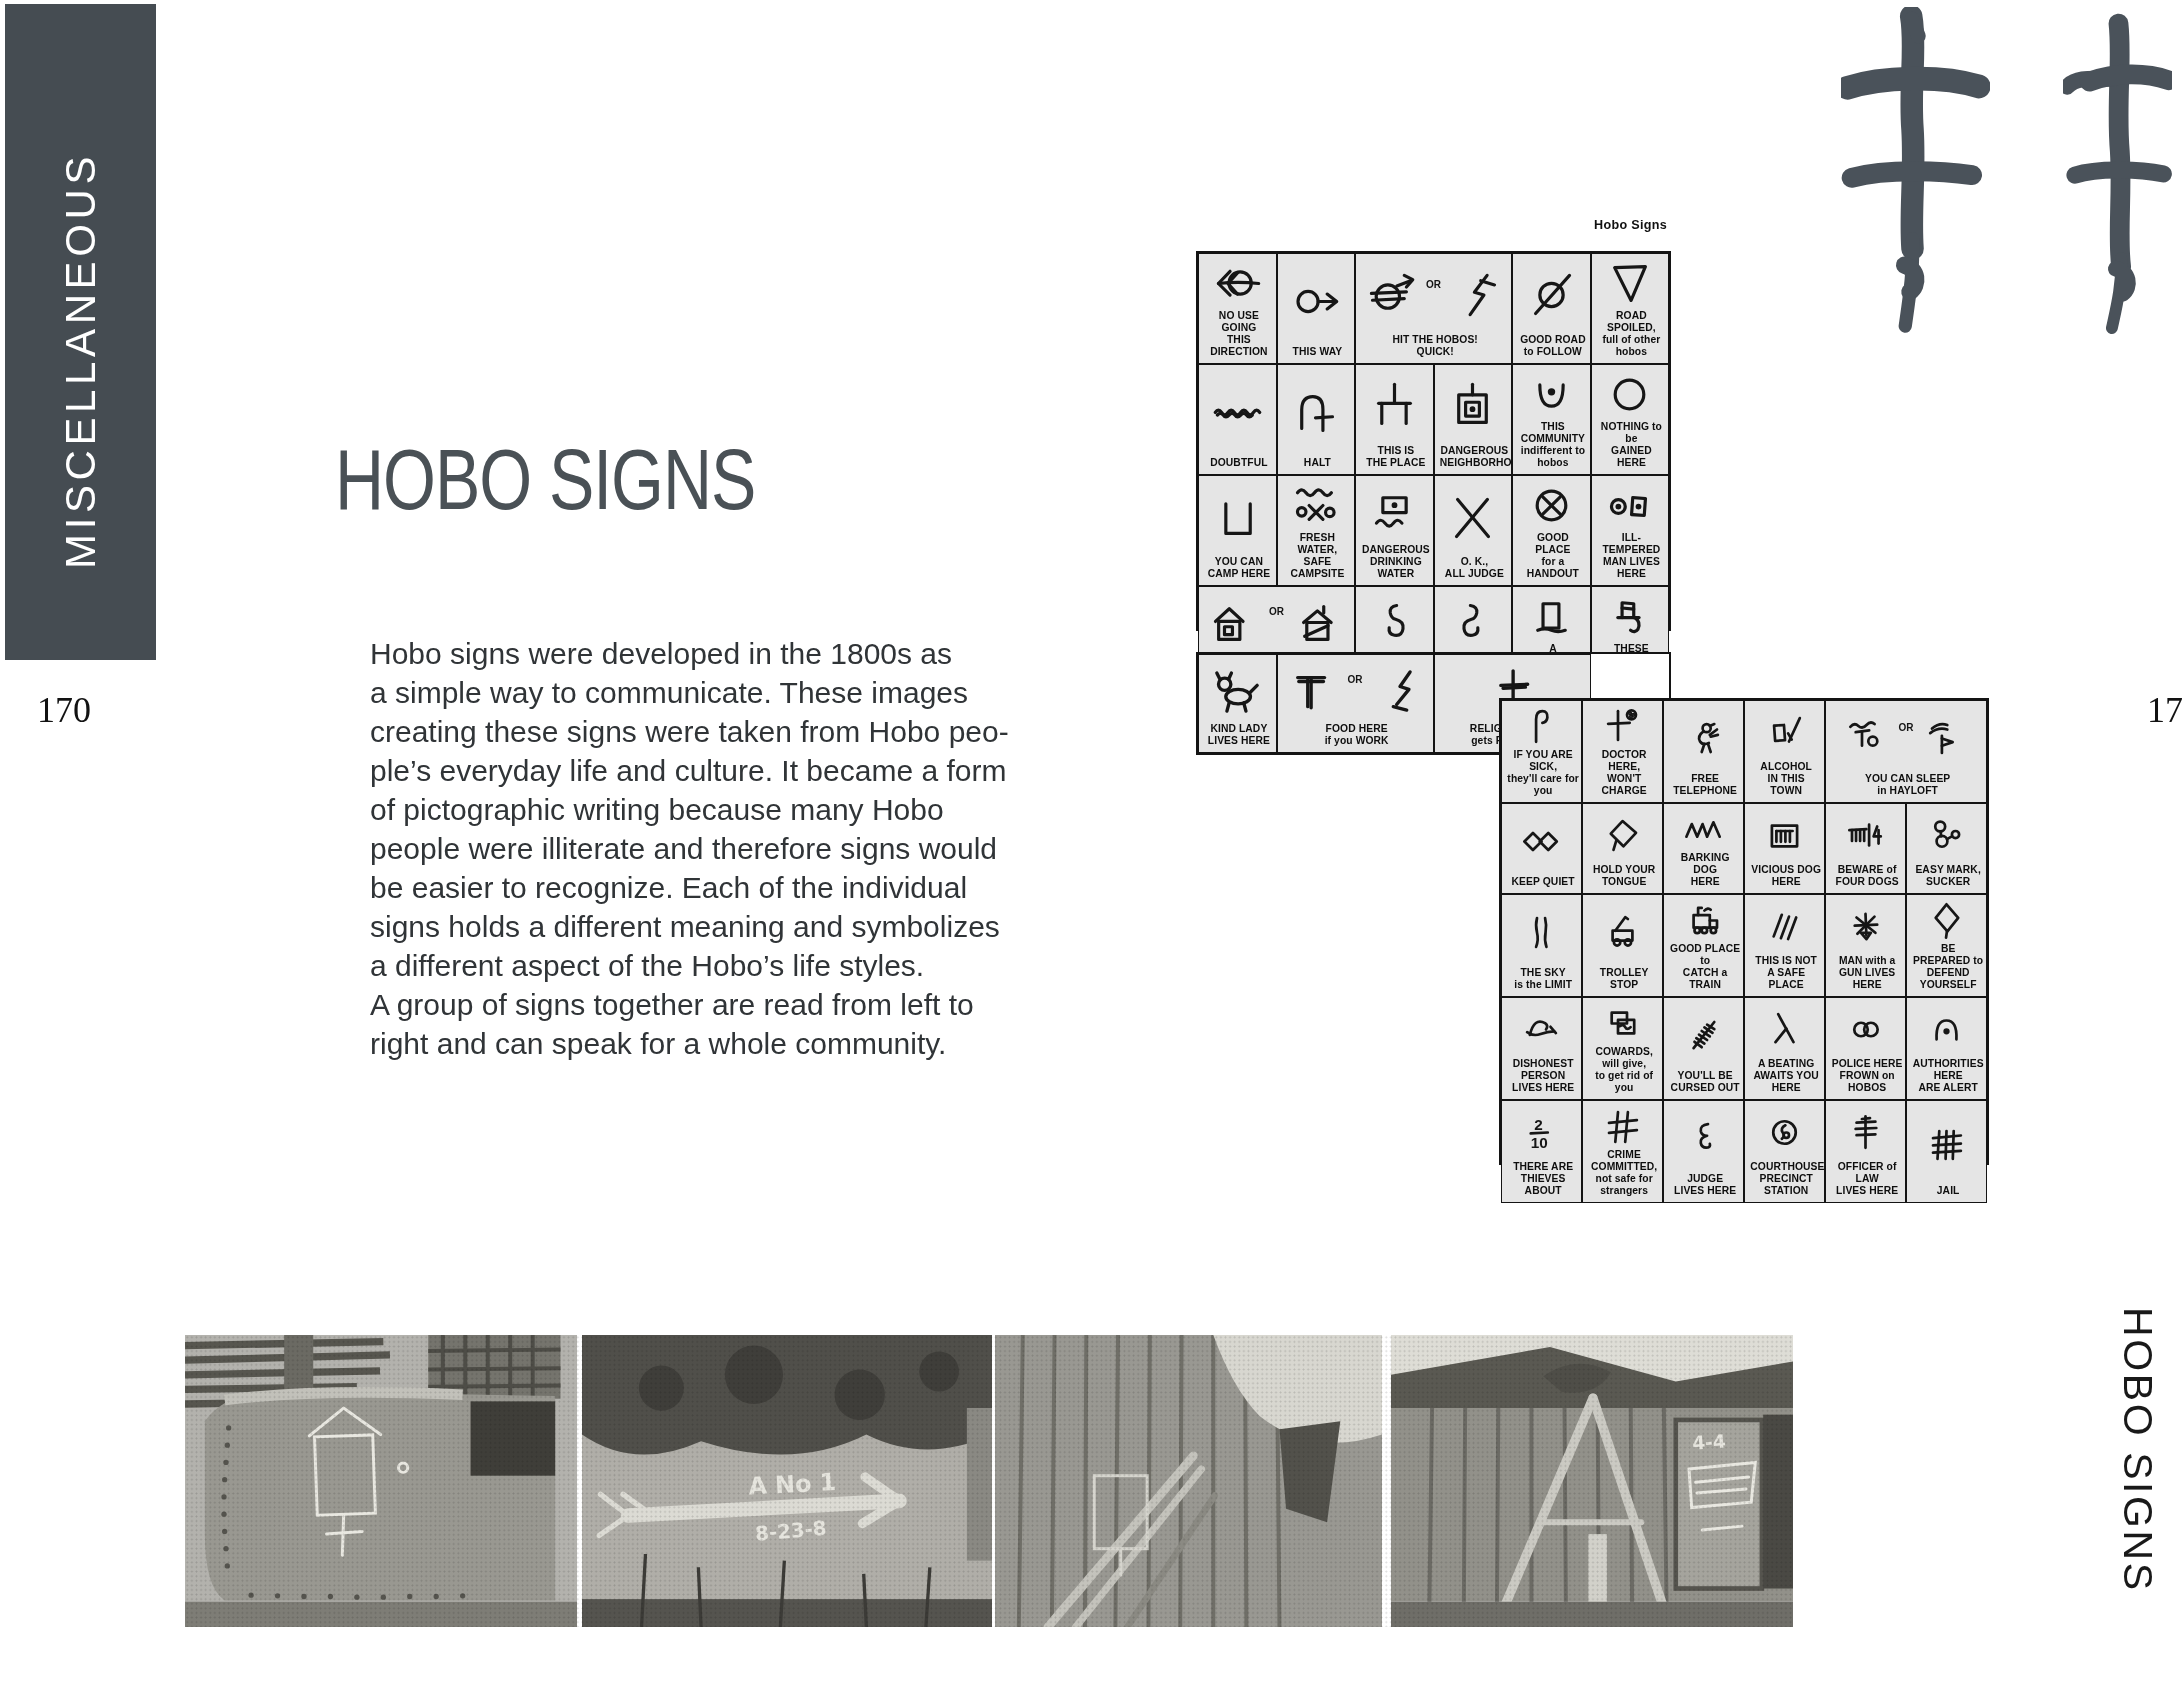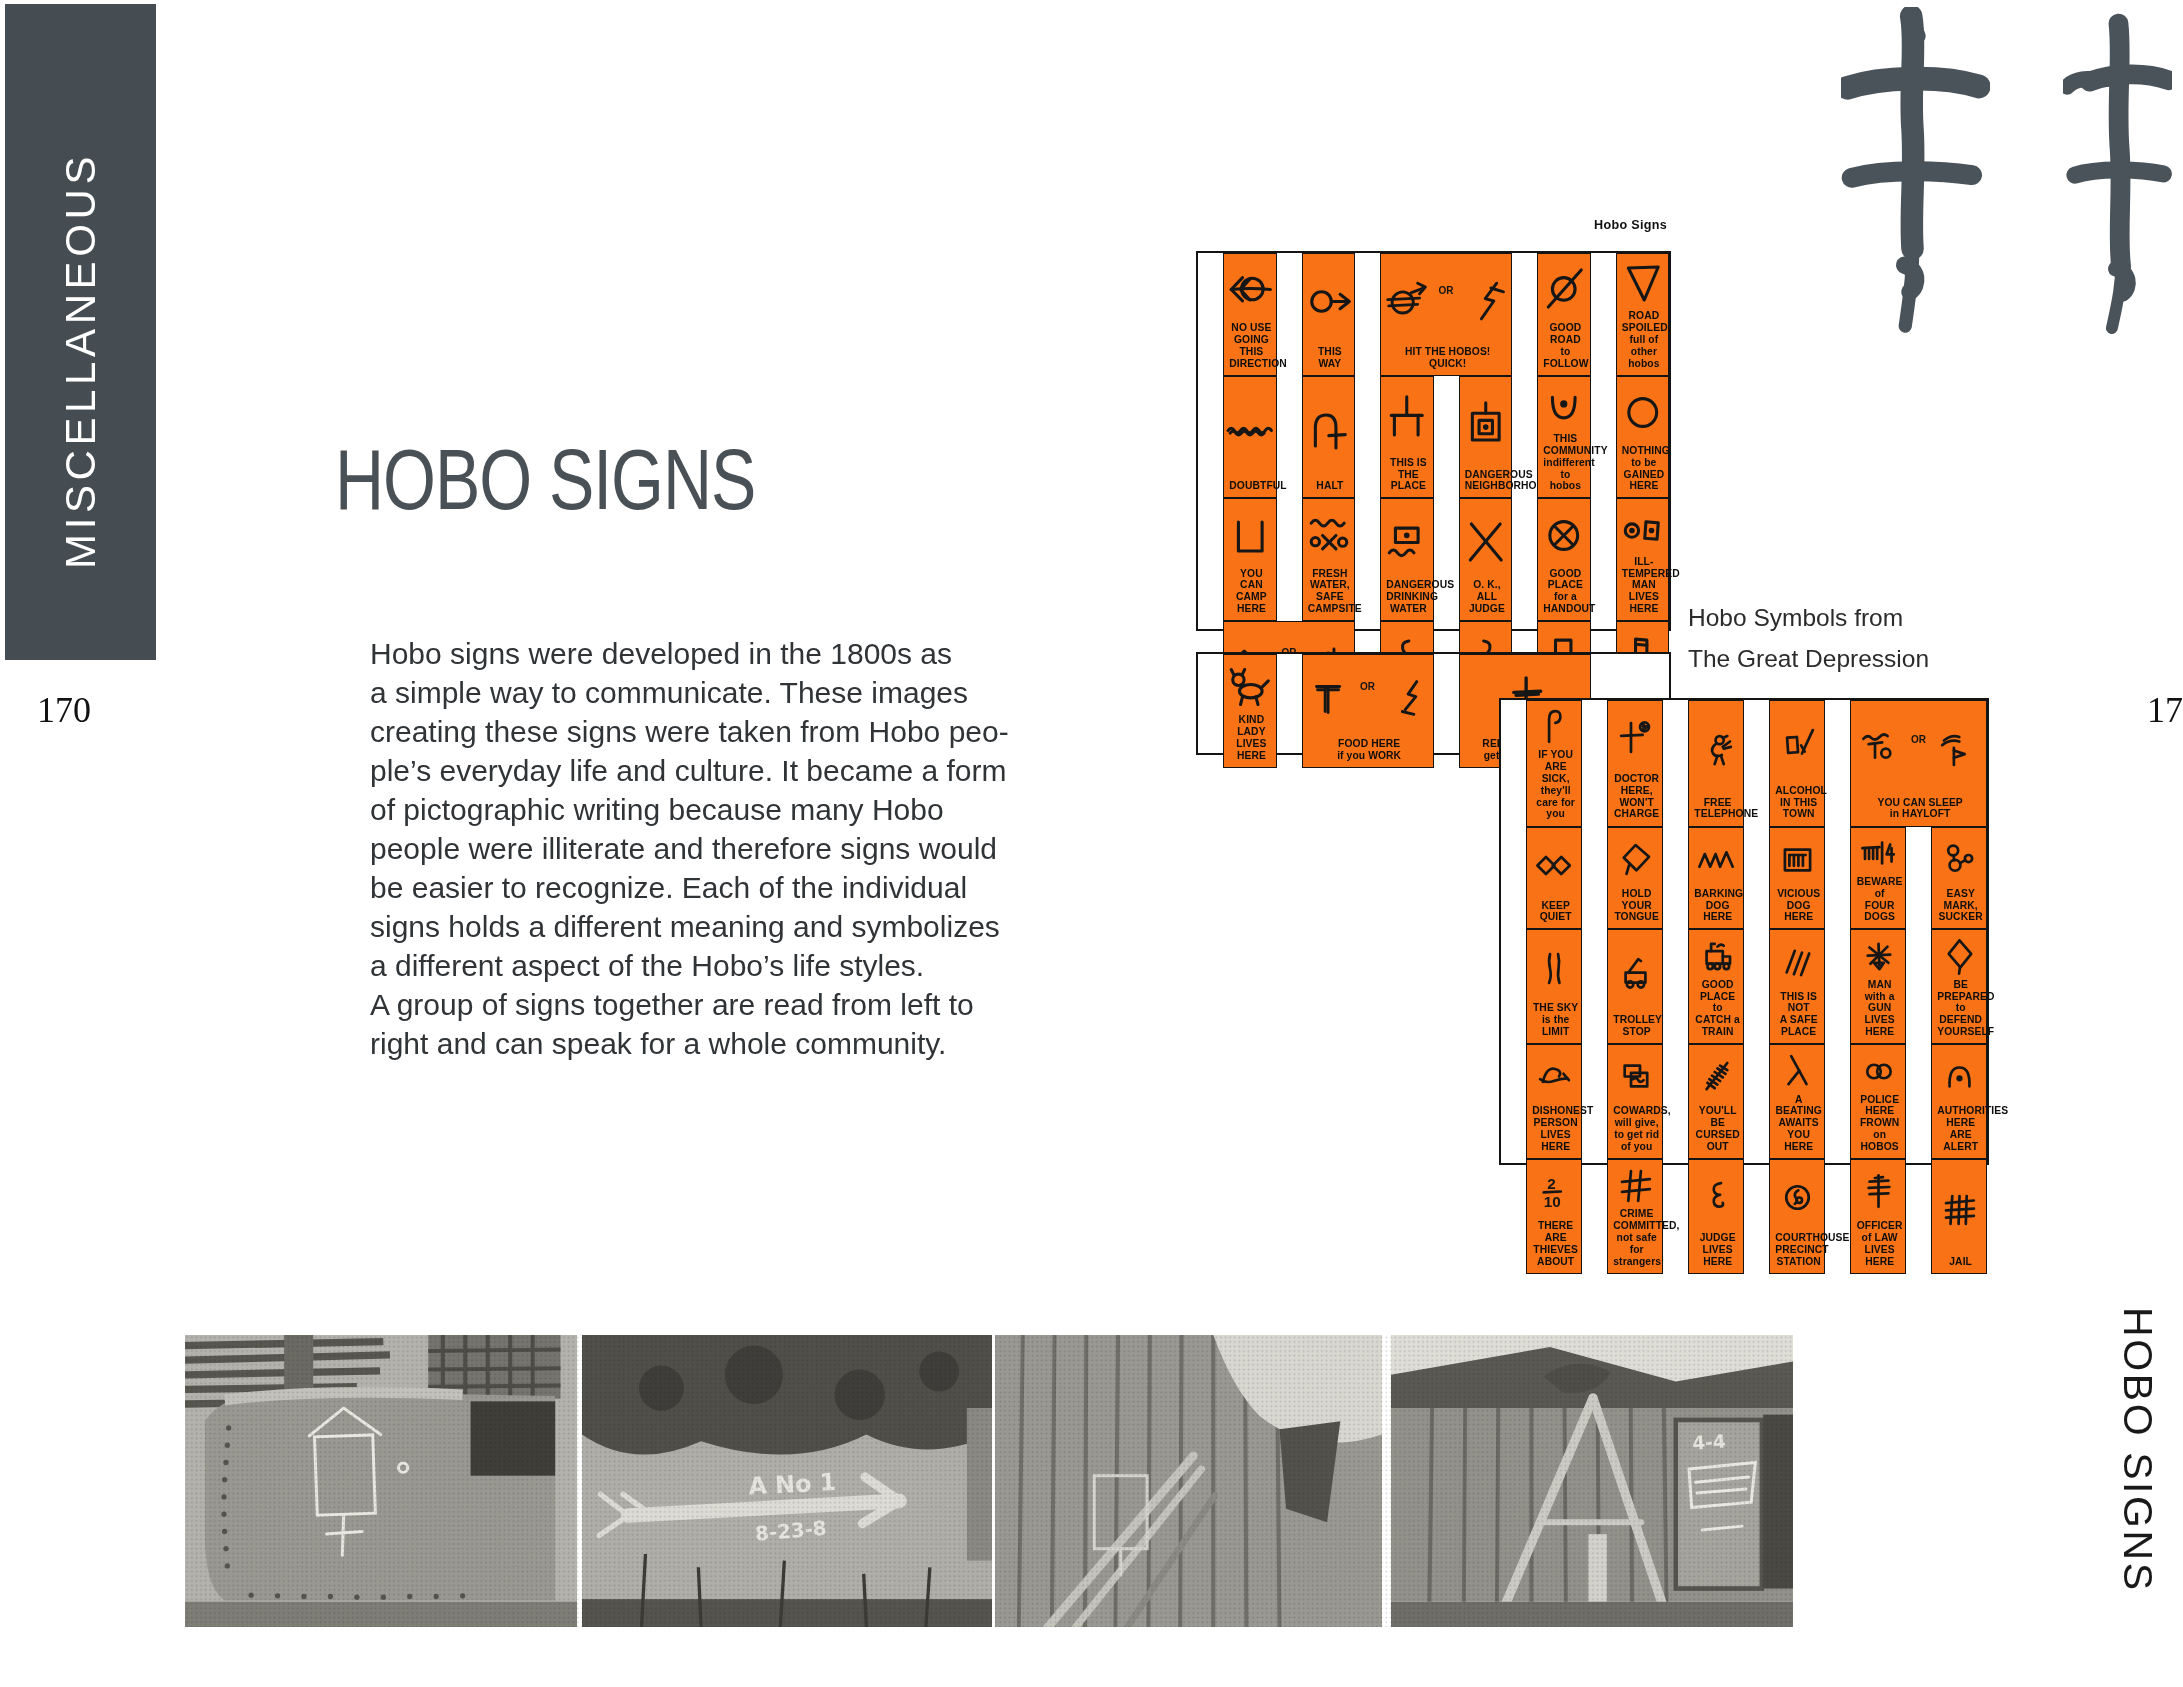--- a/index.html
+++ b/index.html
@@ -28,21 +28,21 @@
          font-size:41px;letter-spacing:2.6px;color:#191919;}
   
   .chartlabel{position:absolute;left:1535px;top:218px;width:132px;text-align:right;
          font-size:12.6px;font-weight:700;color:#111;letter-spacing:0.3px;}
   .grid{position:absolute;display:grid;border:2px solid #141414;background:#fff;}
   #chart1{left:1196px;top:251px;width:471px;height:376px;
           grid-template-columns:repeat(6,1fr);grid-template-rows:repeat(4,1fr);}
   #strip1{left:1196px;top:652px;width:471px;height:99px;grid-template-rows:1fr;}
   #chart2{left:1499px;top:698px;width:486px;height:463px;
           grid-template-columns:repeat(6,1fr);grid-template-rows:repeat(5,1fr);}
-  .cell{border:1.7px solid #141414;display:flex;flex-direction:column;min-width:0;background:#f97316;margin-left:25px;}
+  .cell{border:1.7px solid #141414;display:flex;flex-direction:column;min-width:0;background:#e5e5e5;}
   .symwrap{flex:1;display:flex;align-items:center;justify-content:center;gap:9.3px;padding-top:3.3px;}
   .or{font:700 10px "Liberation Sans",sans-serif;color:#141414;margin-top:-22.5px;}
   .celllabel{font:700 10.3px/1.15 "Liberation Sans",sans-serif;color:#0e0e0e;
              padding:0 2px 5.3px 5.3px;white-space:pre-line;letter-spacing:0.1px;text-align:center;}
   .sym{display:block;}
   .ink{fill:none;stroke:#161616;stroke-width:6;stroke-linecap:round;stroke-linejoin:round;}
   .symtext{fill:#161616;stroke:none;font:700 34px "Liberation Sans",sans-serif;}
   
   .bigglyph{position:absolute;}
   
@@ -420,22 +420,20 @@
               <path d="M52 14 L52 86"></path>
               <path d="M30 40 L78 38"></path>
               <path d="M34 45 L74 43"></path>
             </g>
           </svg>
         </div>
         <div class="celllabel">RELIGIOUS TALK
 gets FREE MEAL</div>
       </div>
     </div>
-  <div class="caption" id="caption-chart">Hobo Symbols from
-The Great Depression</div>
 
   <div class="grid" id="chart2">
       <div class="cell">
         <div class="symwrap">
           <svg class="sym" style="width:45px;height:45px" viewBox="0 0 100 100">
             <g class="ink">
               <path d="M38 84 L38 34 Q38 16 52 16 Q64 16 63 30 Q62 40 52 42"></path>
             </g>
           </svg>
         </div>

